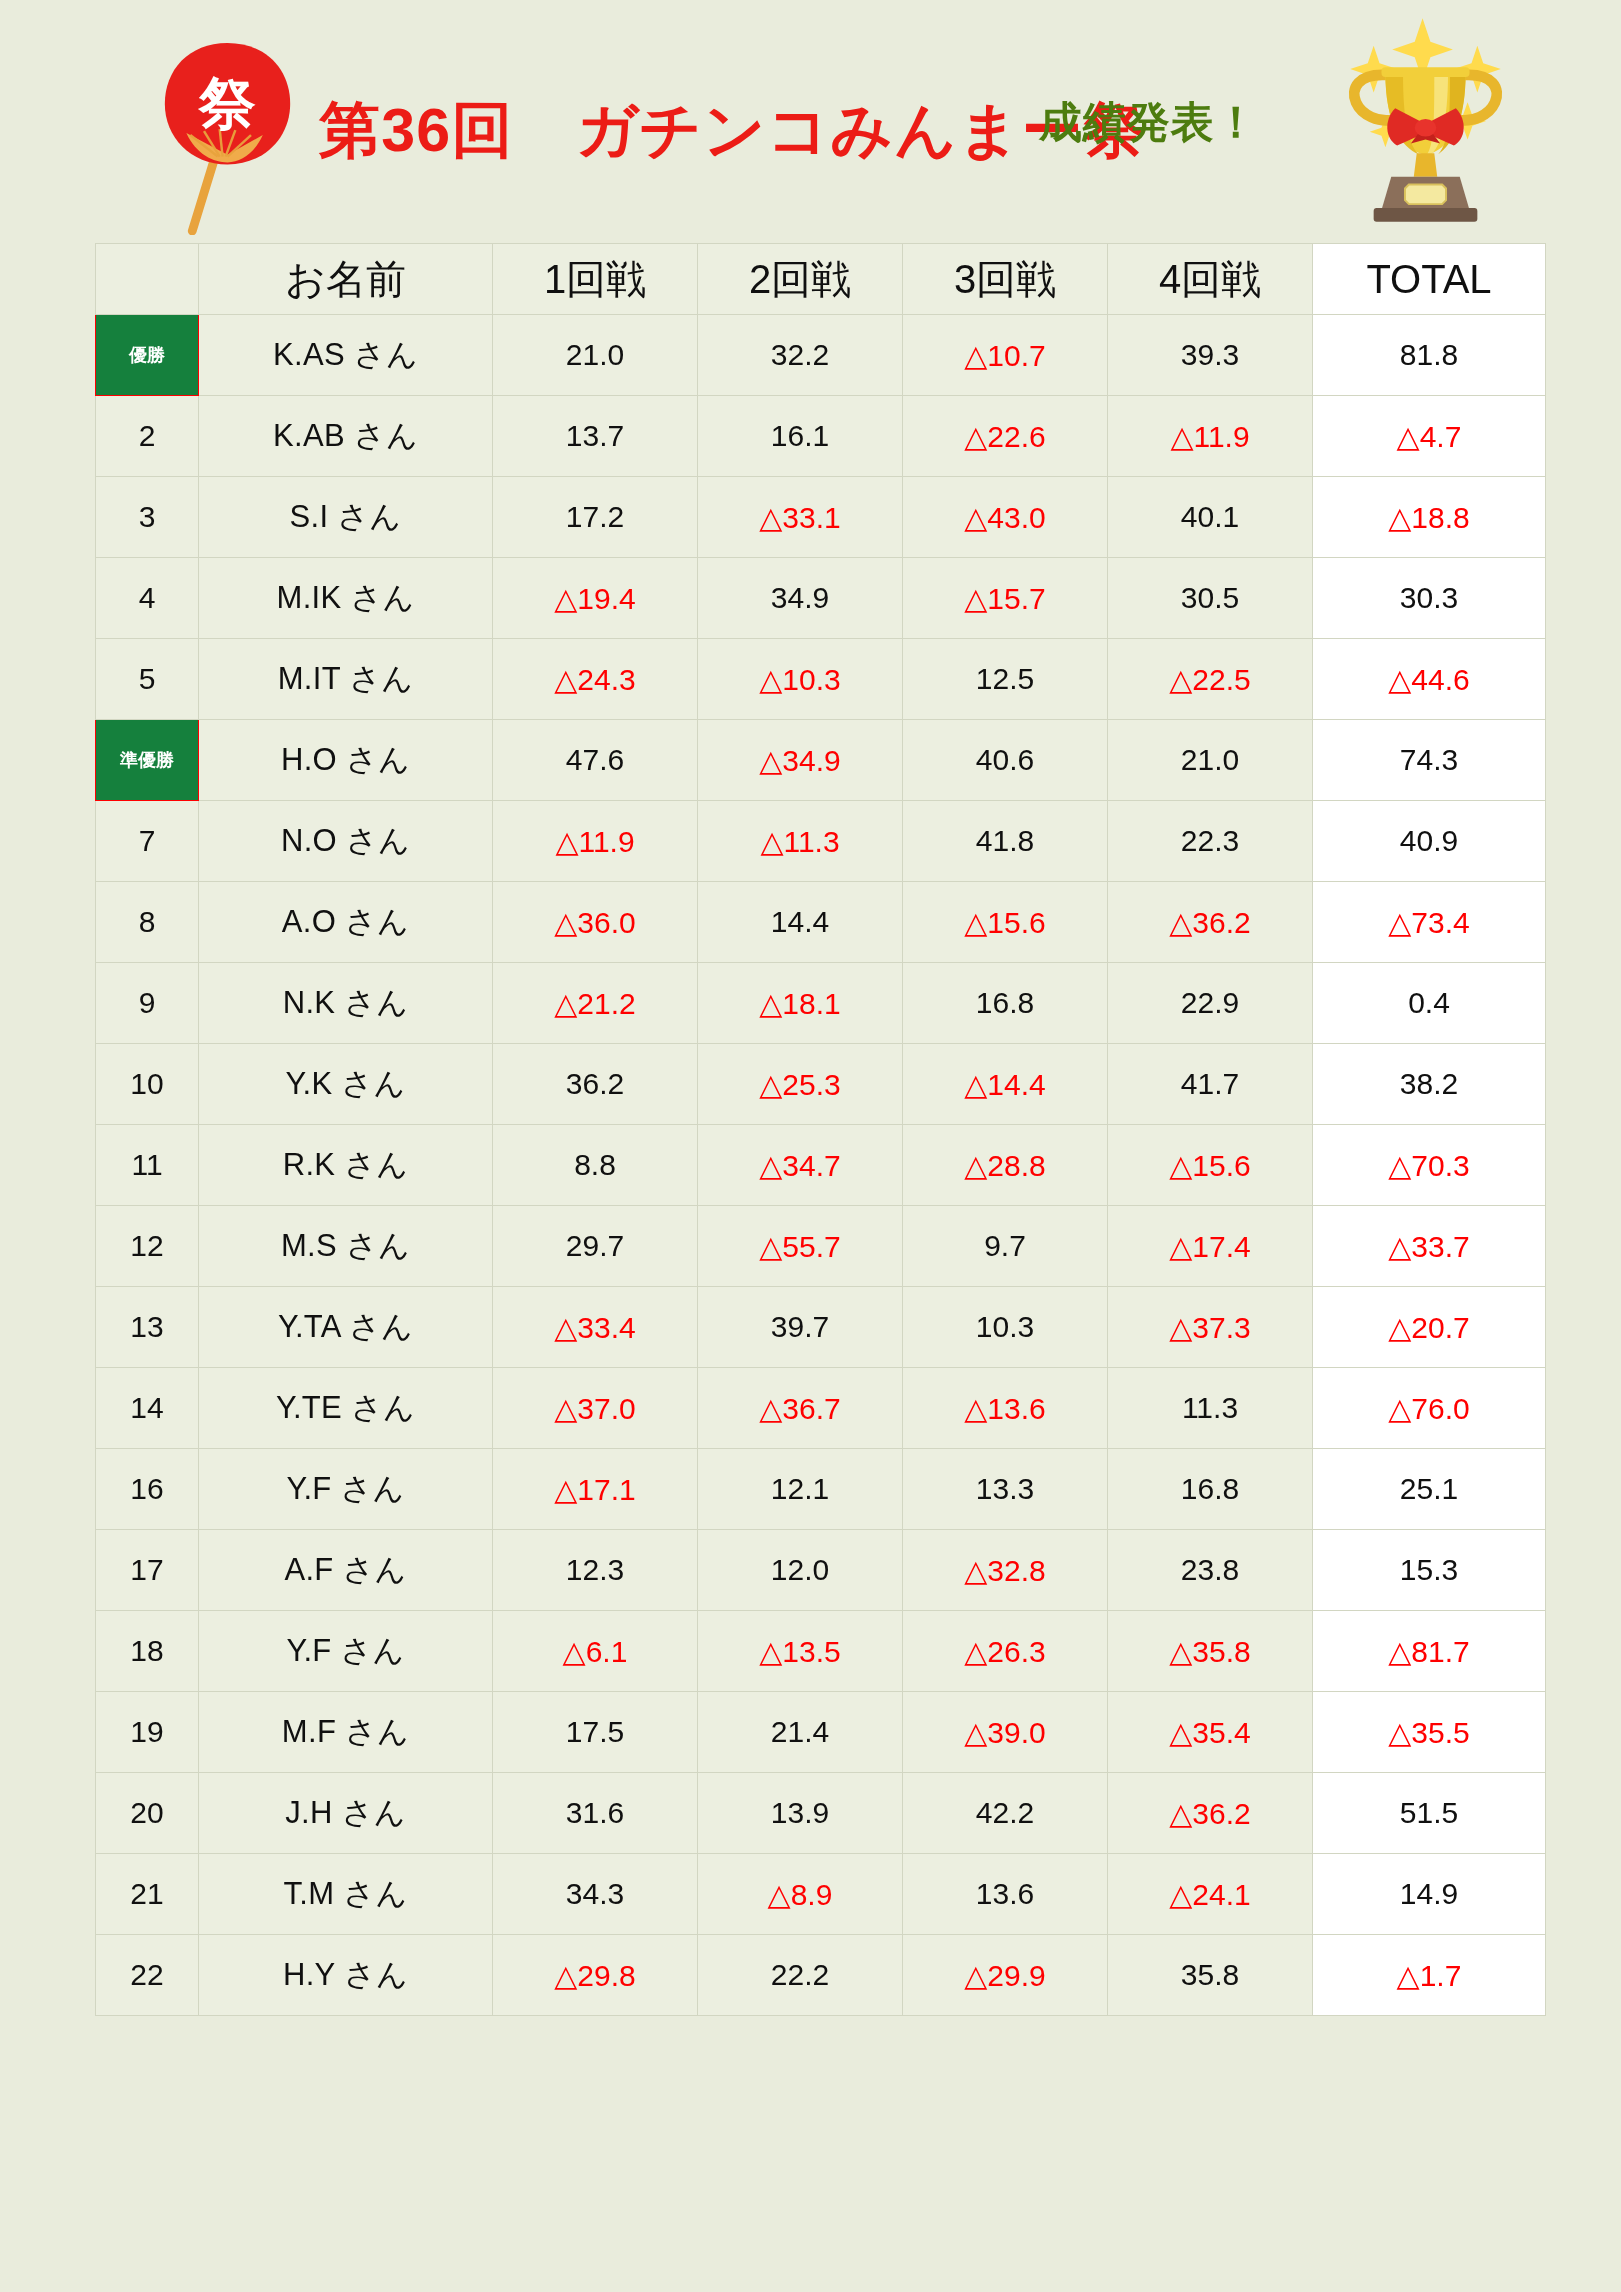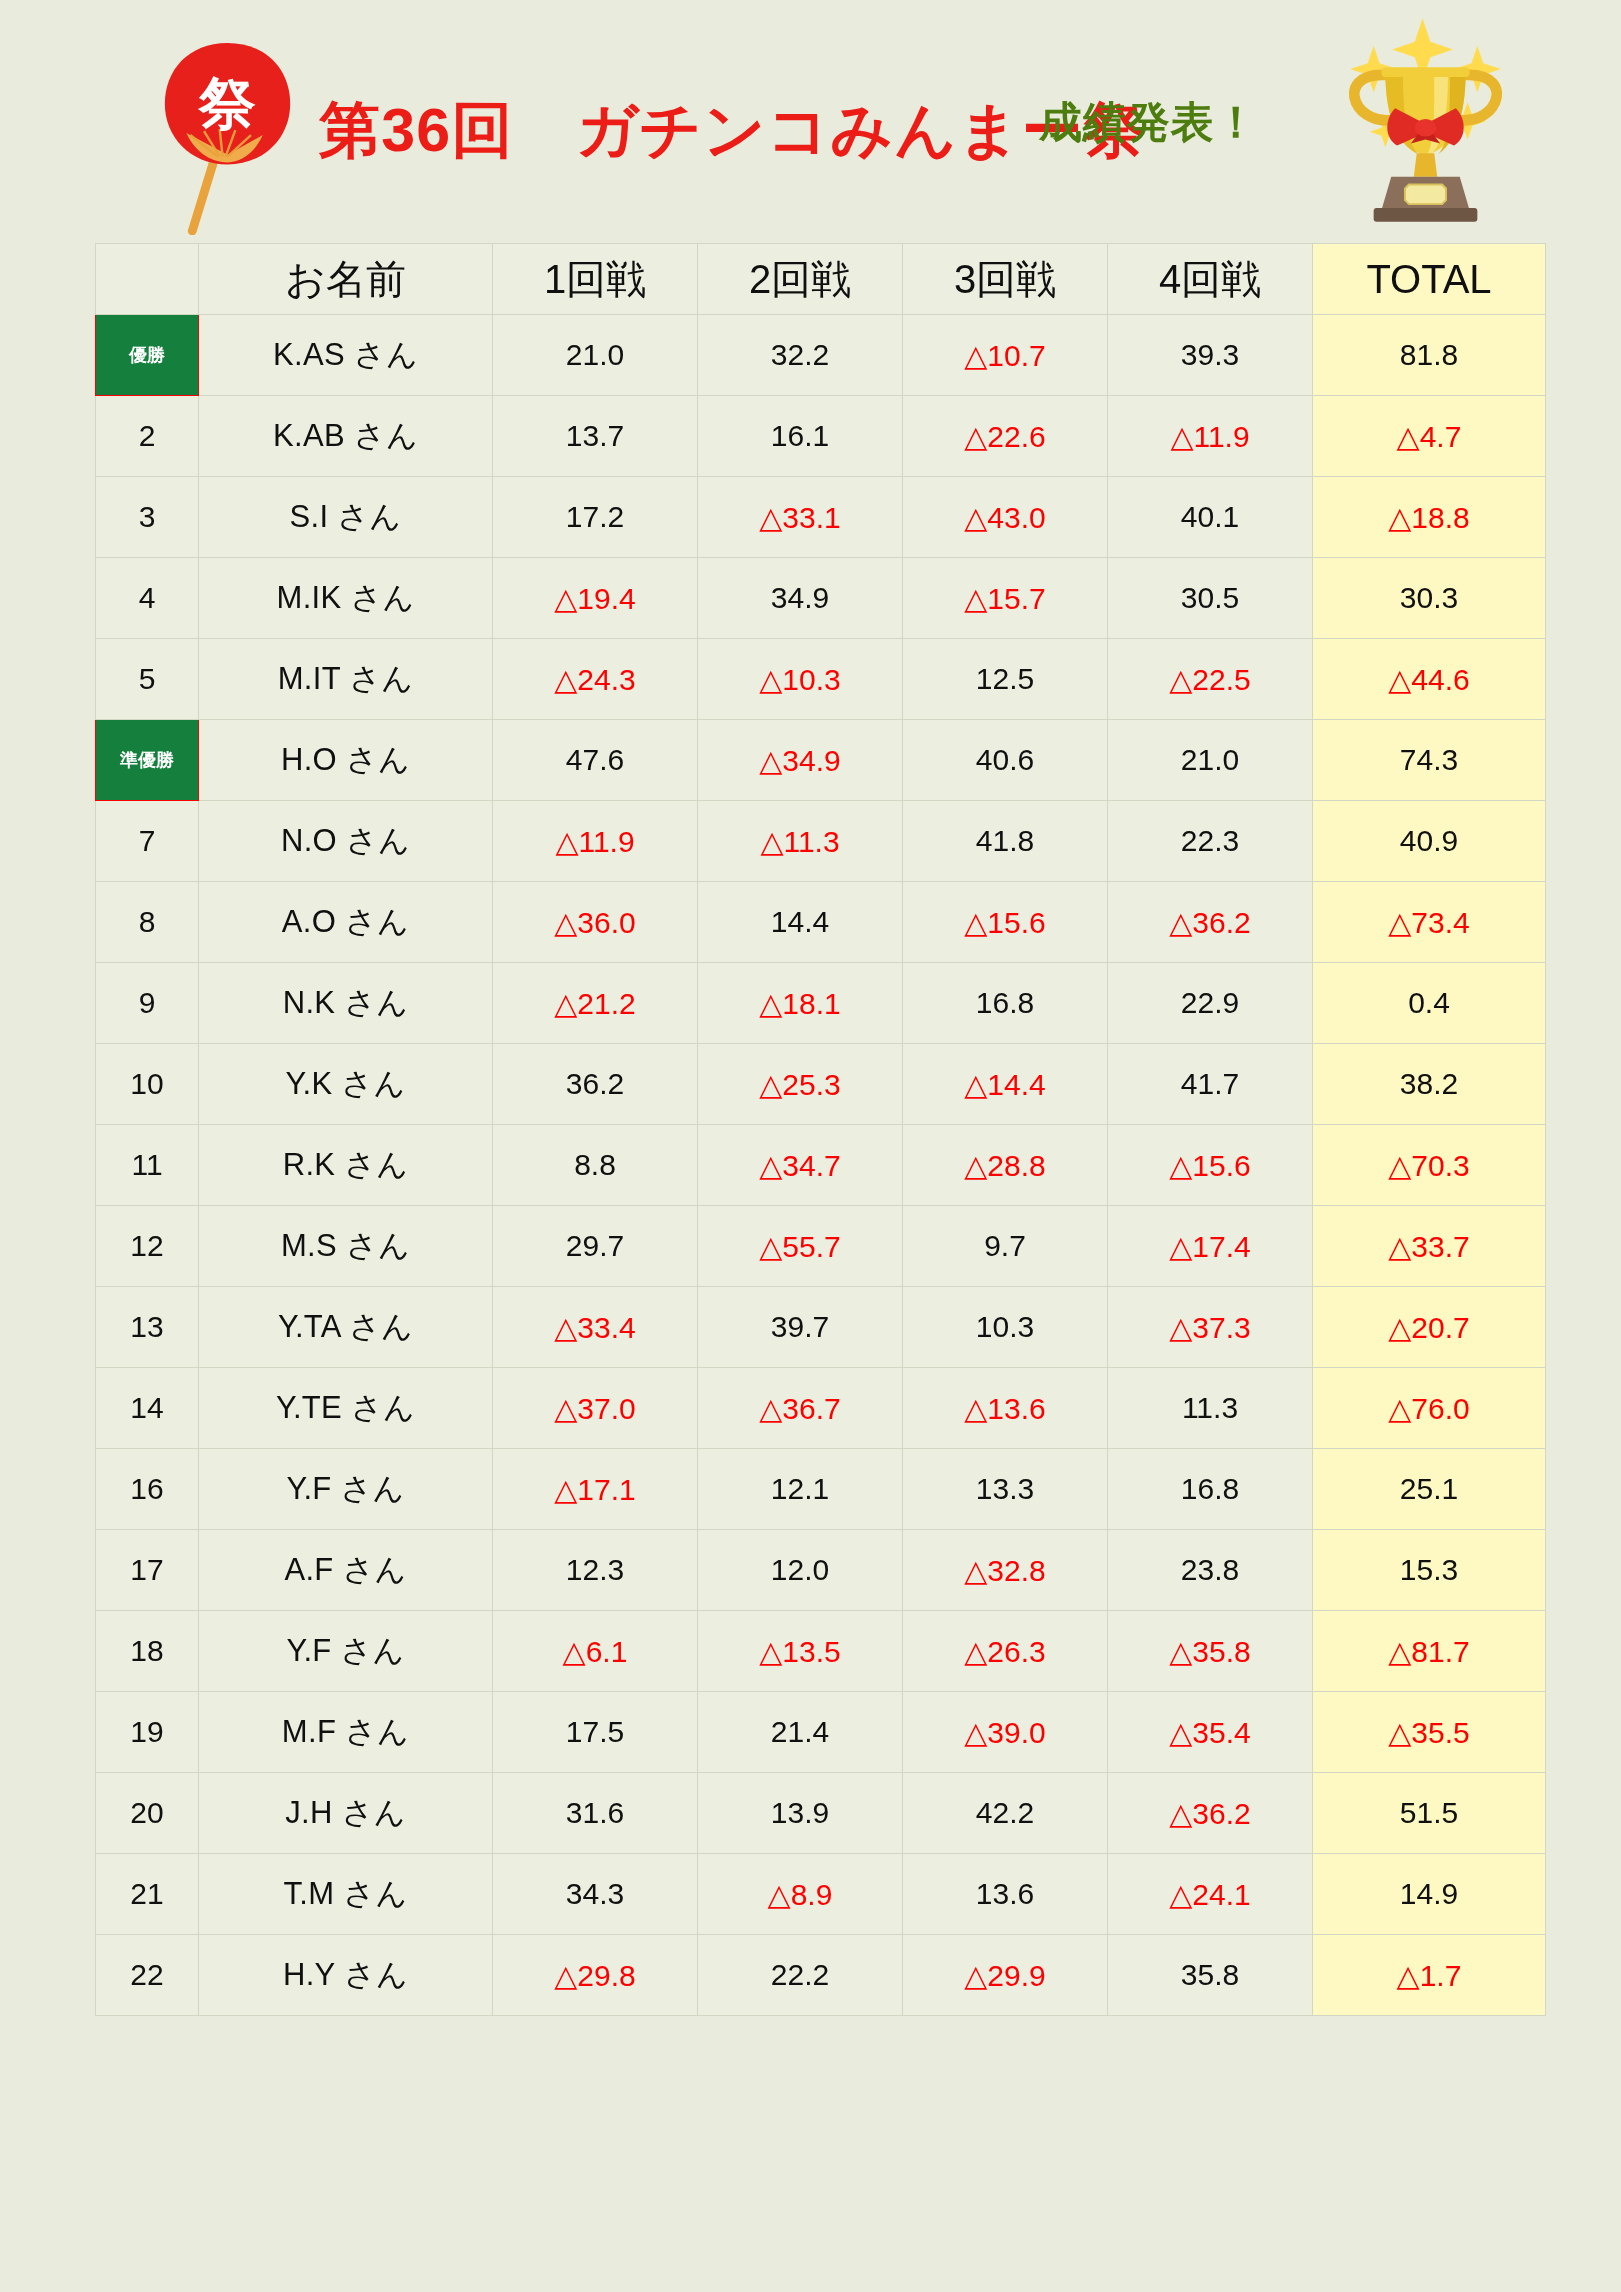--- a/index.html
+++ b/index.html
@@ -78,21 +78,21 @@
     color: #101010;
     padding: 0;
   }
   #results-table thead th {
     height: 71px;
     font-size: 40px;
     font-weight: 400;
   }
   #results-table th.total-head,
   #results-table td.total-cell {
-    background: #fef9c3;
+    background: #ffffff;
   }
   #results-table td.neg,
   #results-table th.neg { color: #ff0000; }
 
   #results-table td.rank-cell { font-size: 30px; }
   #results-table td.rank-badge {
     background: #15803d;
     color: #ffffff;
     font-weight: 700;
     font-size: 18px;

